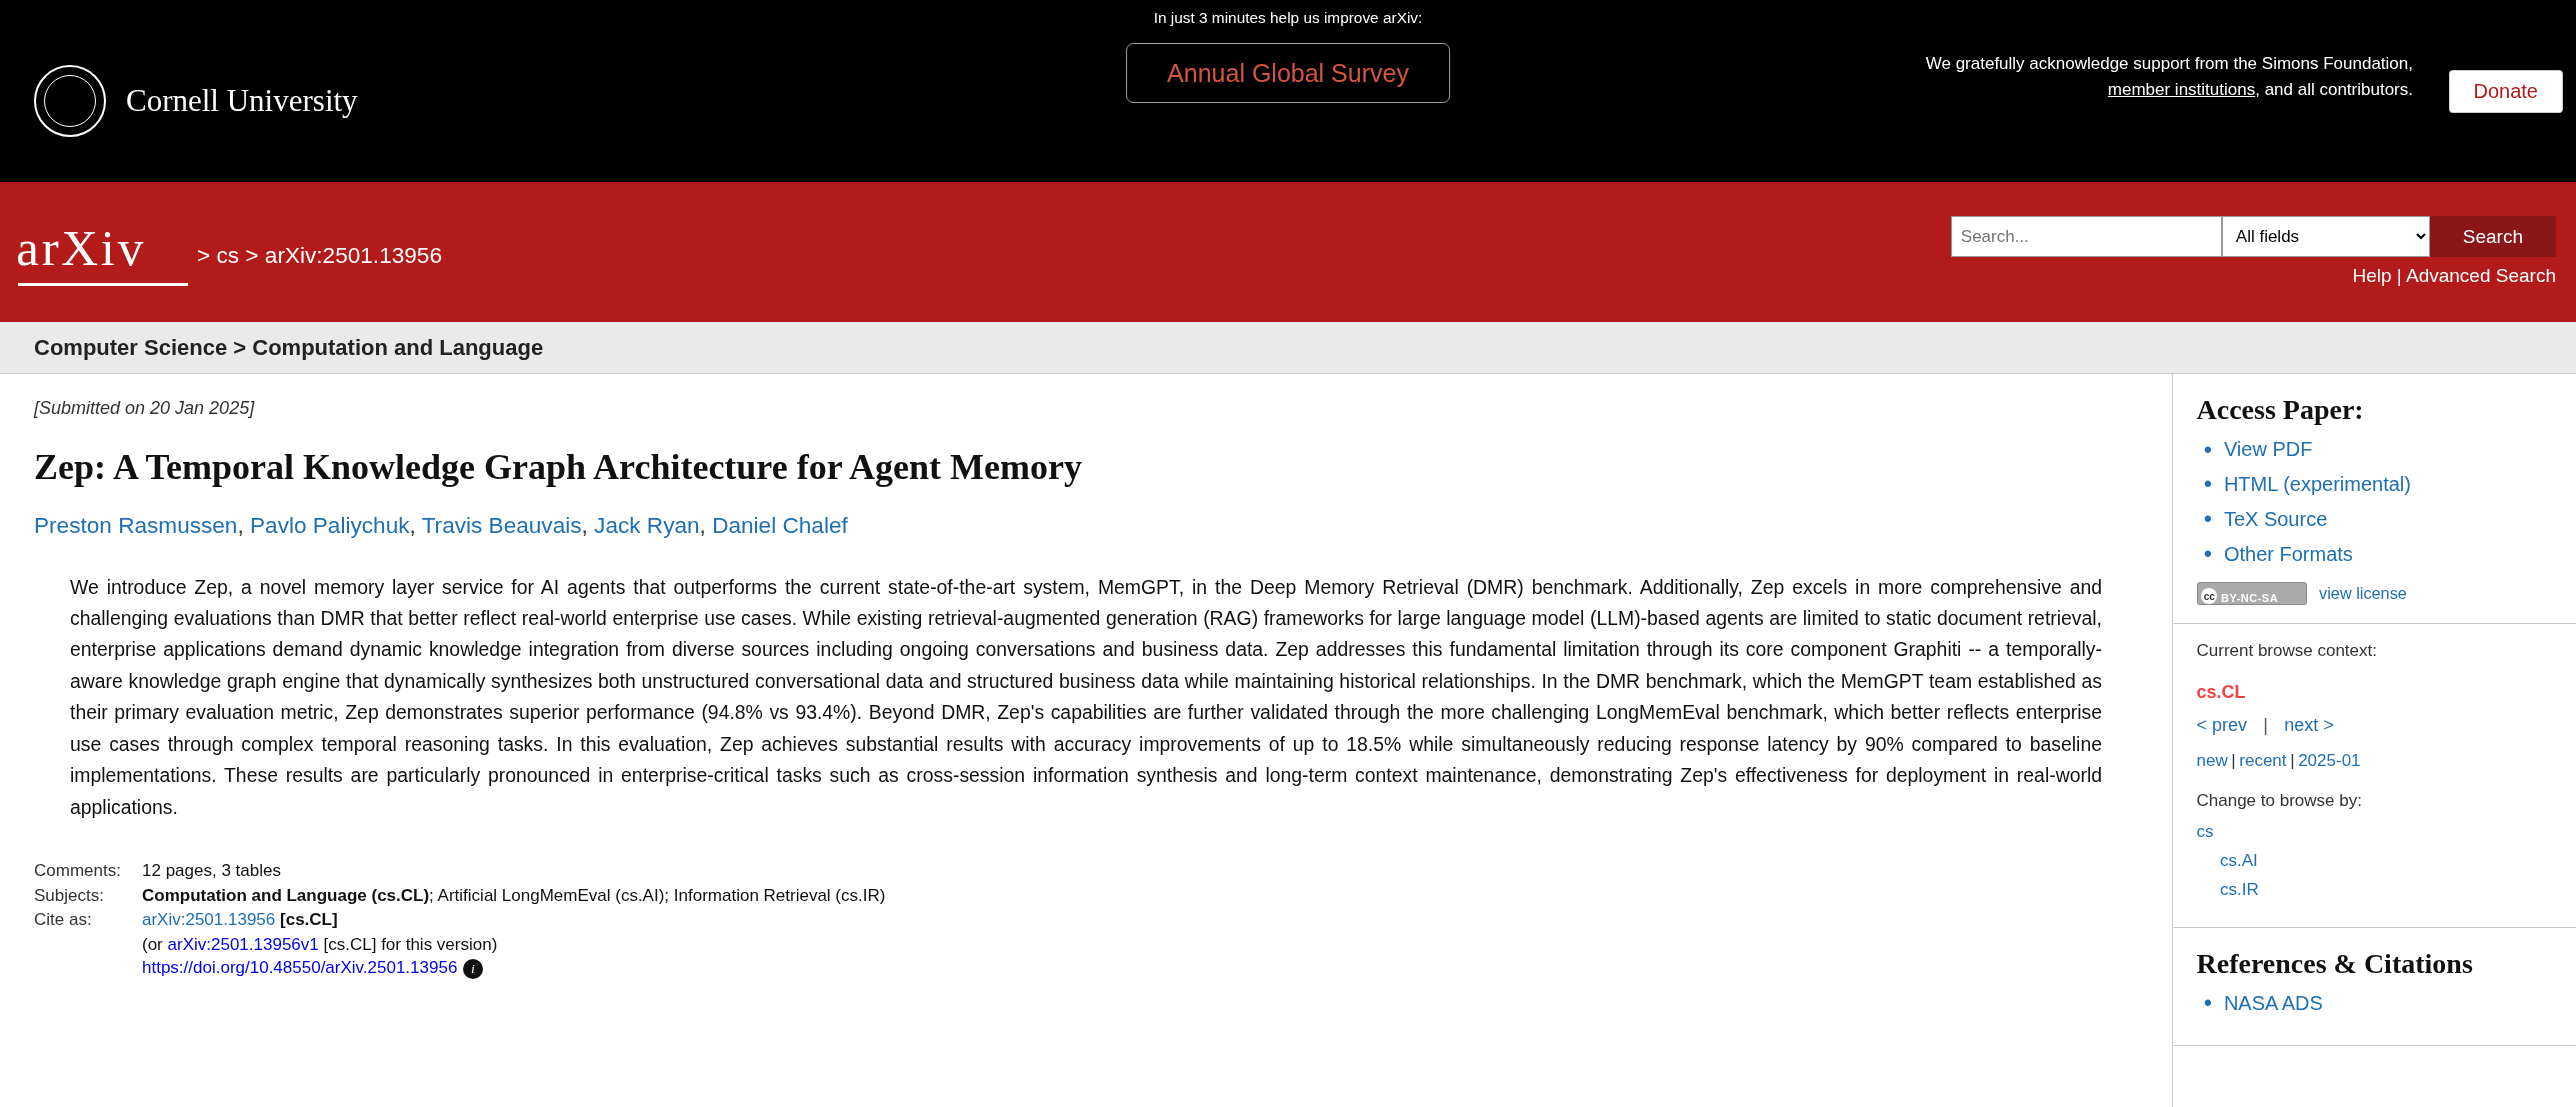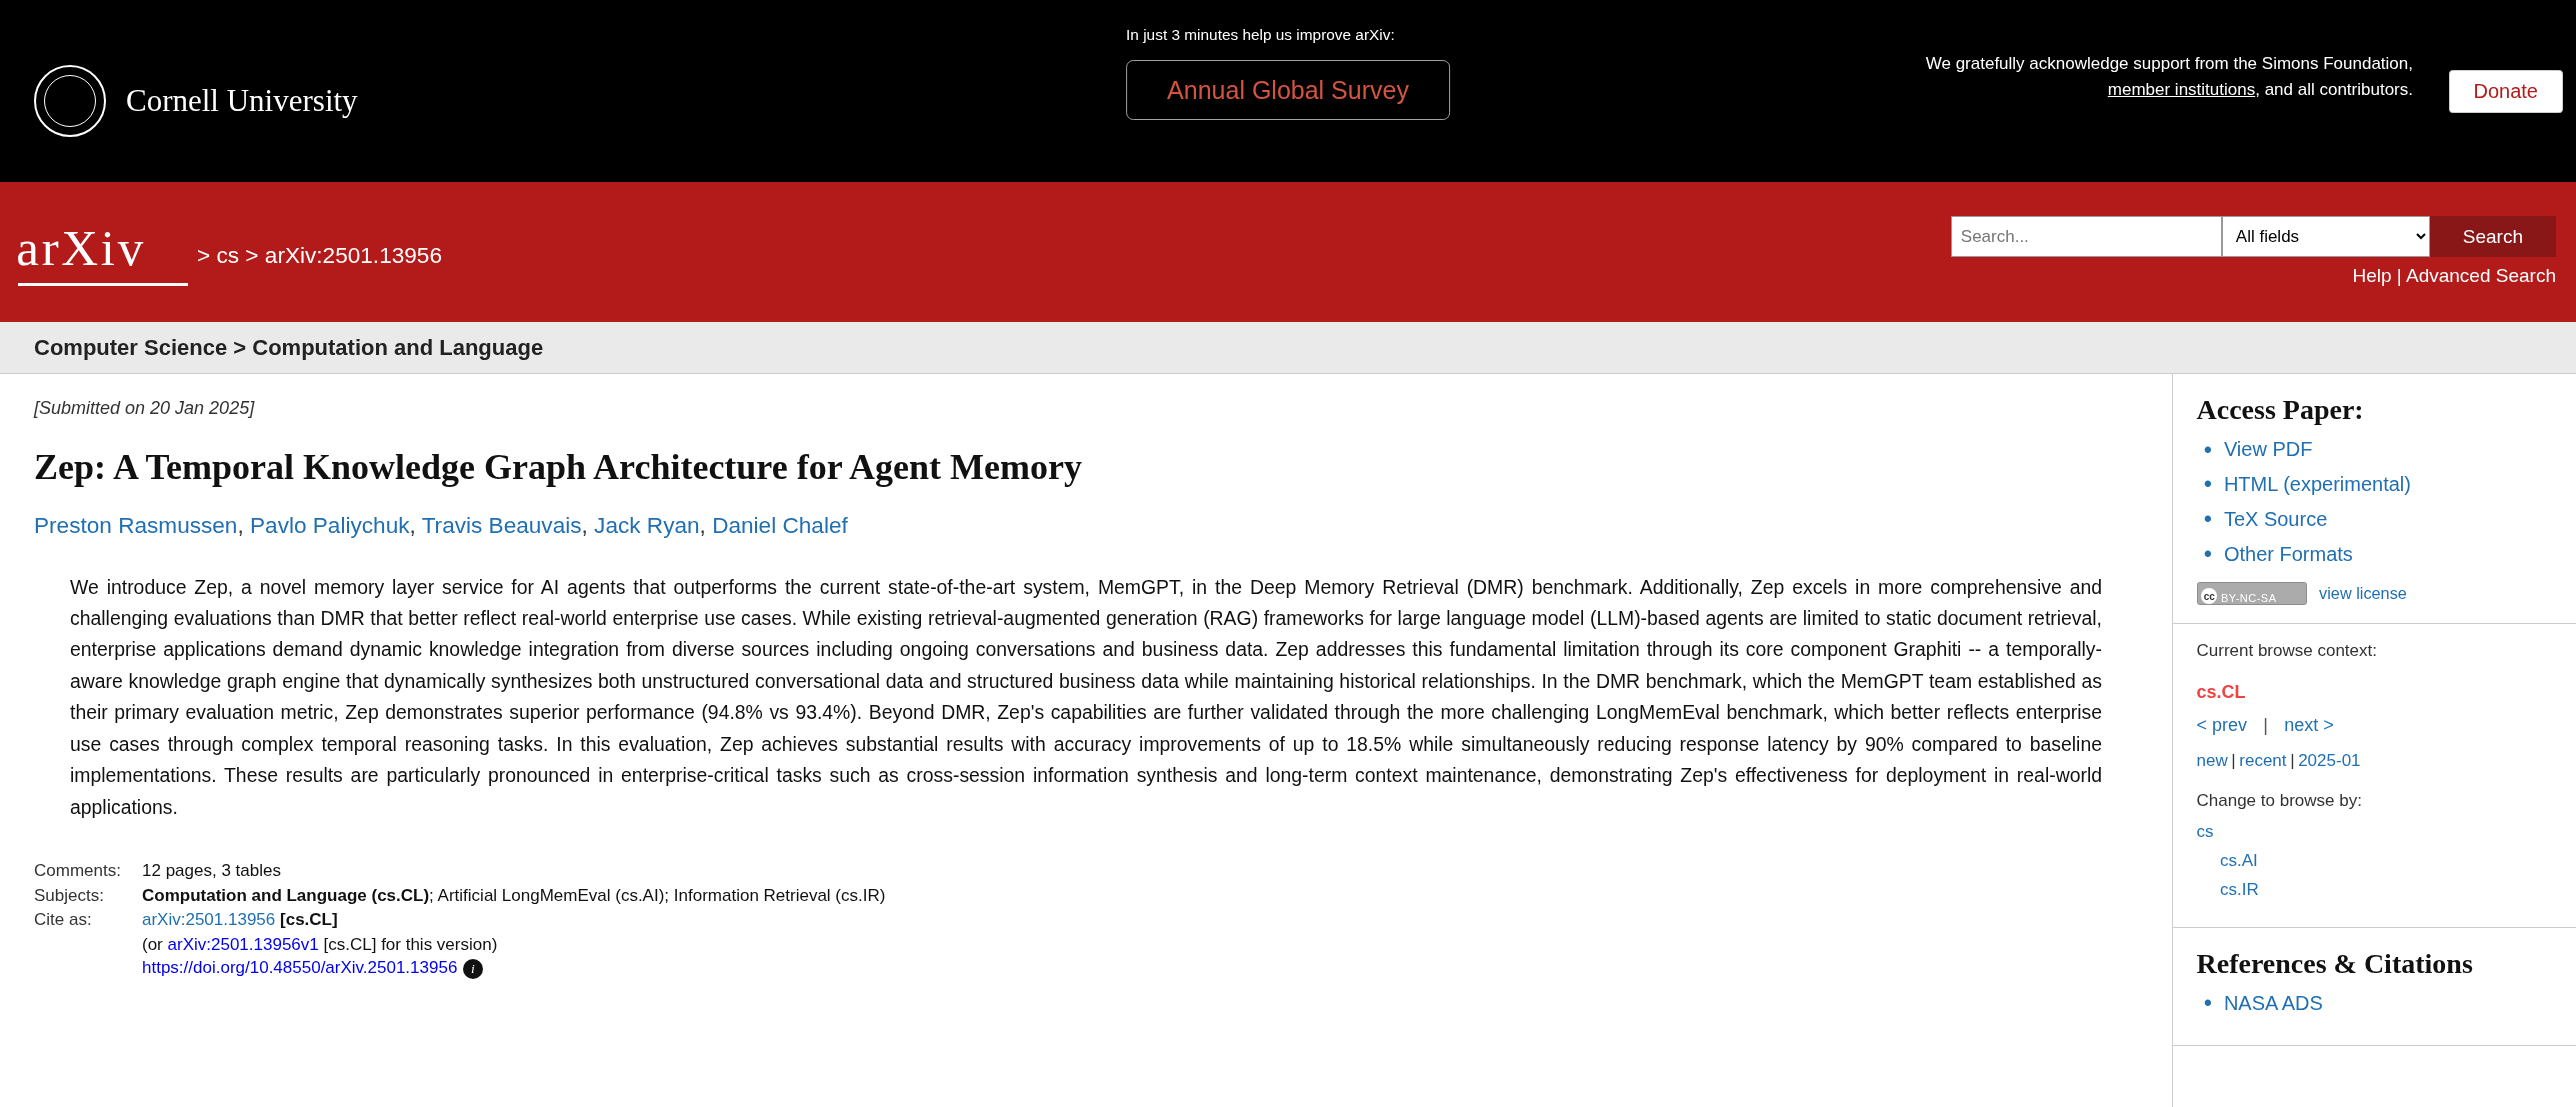--- a/index.html
+++ b/index.html
@@ -33,21 +33,21 @@
     border: 1.8px solid #fff;
     display: flex; align-items: center; justify-content: center;
     font-size: 10px; letter-spacing: 0.9px;
   }
   .cornell-name {
     font-size: 31px; font-weight: 400; color: #fff;
     font-family: "Liberation Serif", serif;
   }
   .survey-block {
     position: absolute; left: 50%; transform: translateX(-50%);
-    top: 26px; text-align: left;
+    top: 9px; text-align: center;
   }
   .survey-note { font-size: 15.4px; color: #fff; margin-bottom: 16.3px; }
   .survey-btn {
     display: inline-block;
     border: 1.8px solid #a3a3a3;
     border-radius: 7.2px;
     padding: 14.5px 40px;
     background: transparent;
     color: #d4553f;
     font-size: 25px;
@@ -193,21 +193,21 @@
     border: 0.9px solid #8d8d8d; border-radius: 2.7px;
     display: flex; align-items: flex-end; gap: 3.6px;
     padding-left: 3.6px;
   }
   .cc-circ {
     width: 16.3px; height: 16.3px; border-radius: 50%;
     background: #fff; color: #333; font-size: 10px;
     display: flex; align-items: center; justify-content: center;
     font-weight: bold;
   }
-  .cc-txt { color: #fff; font-size: 11px; font-weight: normal; letter-spacing: 0.5px; }
+  .cc-txt { color: #fff; font-size: 11px; font-weight: bold; letter-spacing: 0.5px; }
   .license-link { color: #1f6fb2; font-size: 16.3px; }
 
   .ctx-label { font-size: 17px; color: #333; margin-bottom: 21px; }
   .ctx-cat { font-size: 18px; font-weight: bold; color: #ef4444; margin-bottom: 12.6px; }
   .prevnext { font-size: 18px; margin-bottom: 14.5px; color: #333; }
   .prevnext a { color: #1f6fb2; }
   .prevnext .bar { color: #555; margin: 0 16.3px; }
   .newrecent { font-size: 17px; margin-bottom: 20px; }
   .newrecent a { color: #1f6fb2; }
   .newrecent .bar { color: #333; margin: 0 3.6px; }

